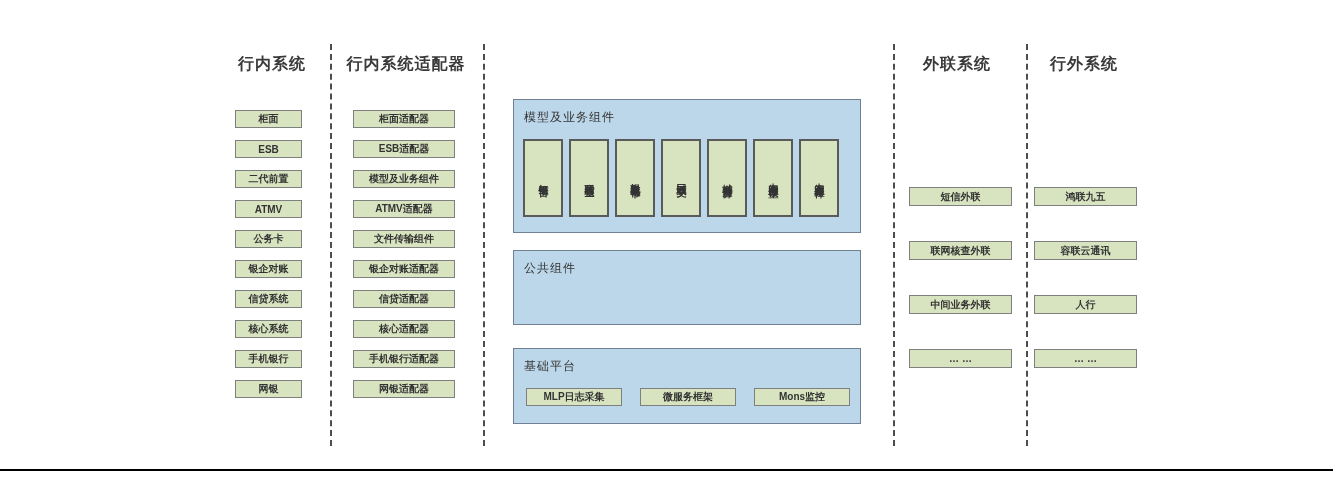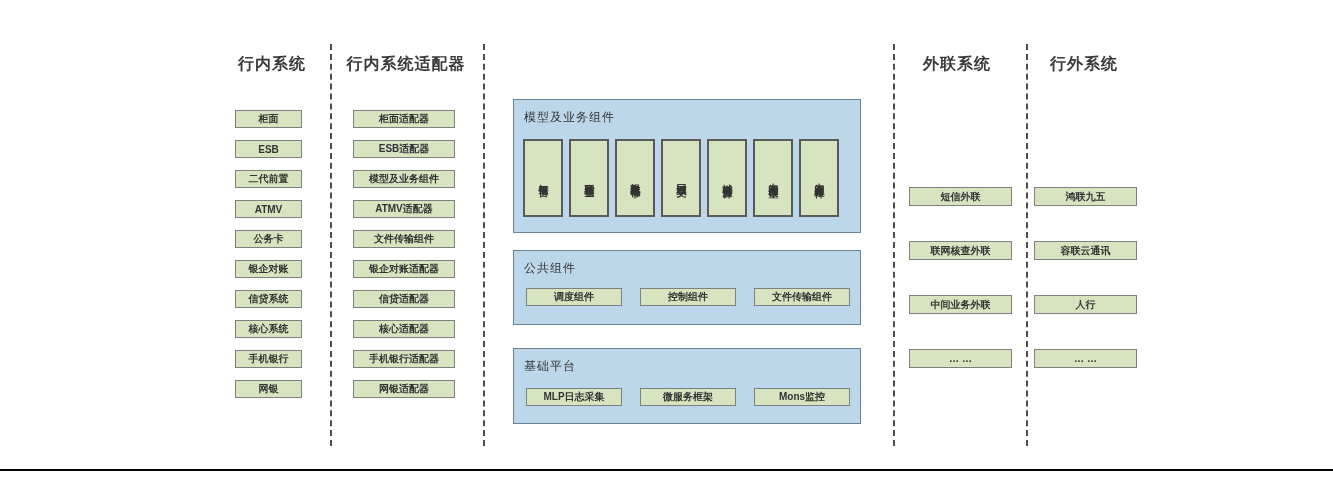--- a/index.html
+++ b/index.html
@@ -183,26 +183,20 @@
         <div class="vbox">银联及银行卡</div>
         <div class="vbox">同城票交</div>
         <div class="vbox">城商行清算</div>
         <div class="vbox">中间业务模型</div>
         <div class="vbox">中间业务组件</div>
       </div>
   </div>
 
   <div class="panel panel2">
     <div class="panel-title">公共组件</div>
-    <div class="hrow">
-
-    <div class="gbox">调度组件</div>
-        <div class="gbox">控制组件</div>
-        <div class="gbox">文件传输组件</div>
-      </div>
   </div>
 
   <div class="panel panel3">
     <div class="panel-title">基础平台</div>
     <div class="hrow">
 
     <div class="gbox">MLP日志采集</div>
         <div class="gbox">微服务框架</div>
         <div class="gbox">Mons监控</div>
       </div>

